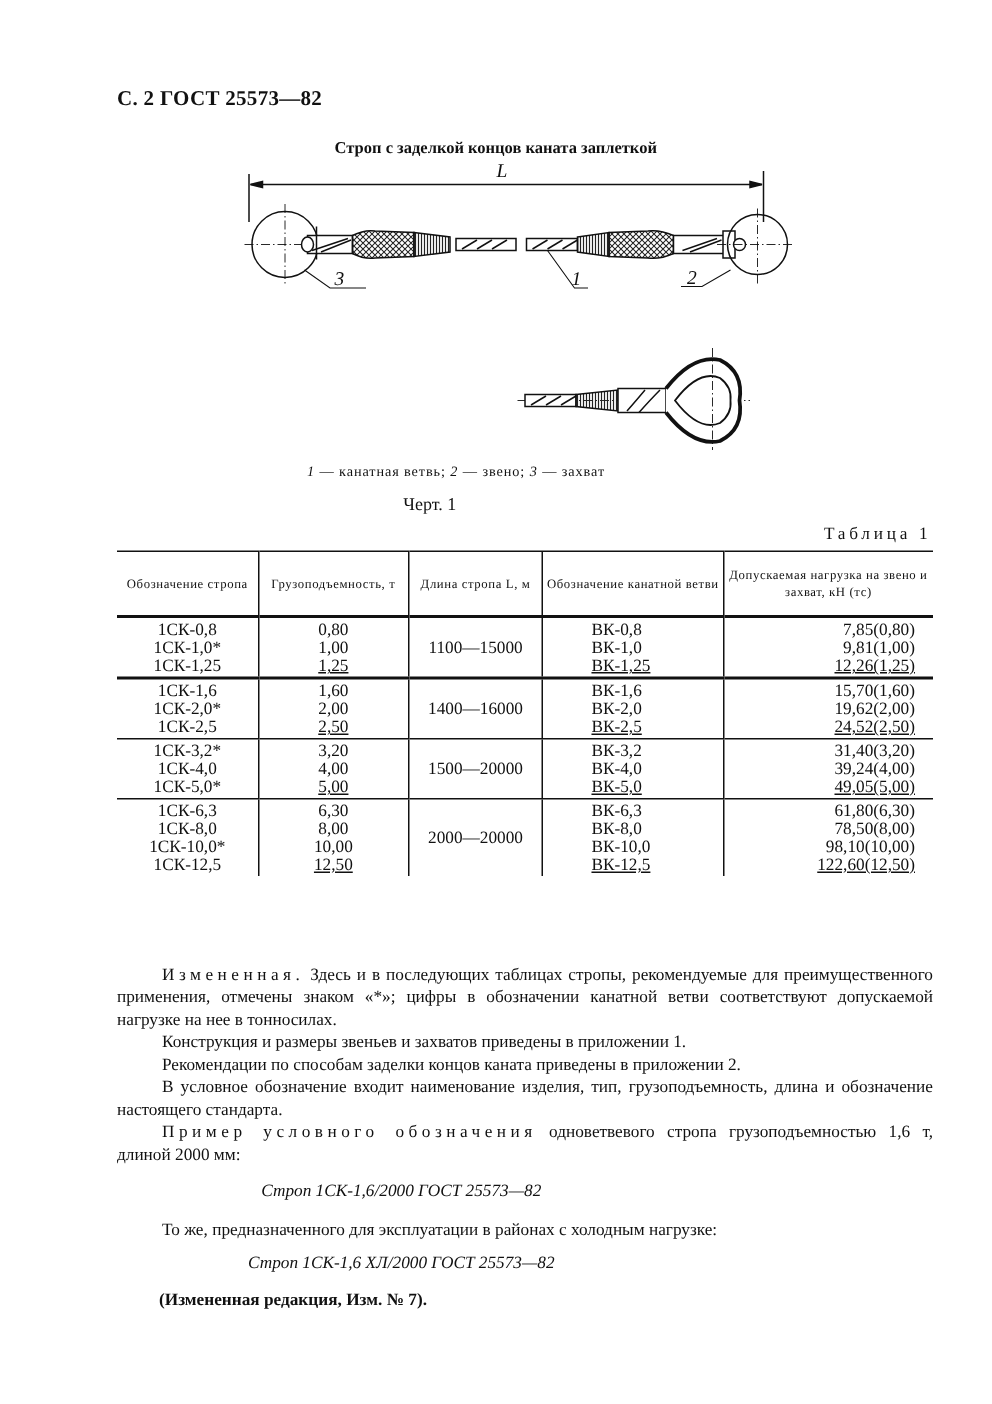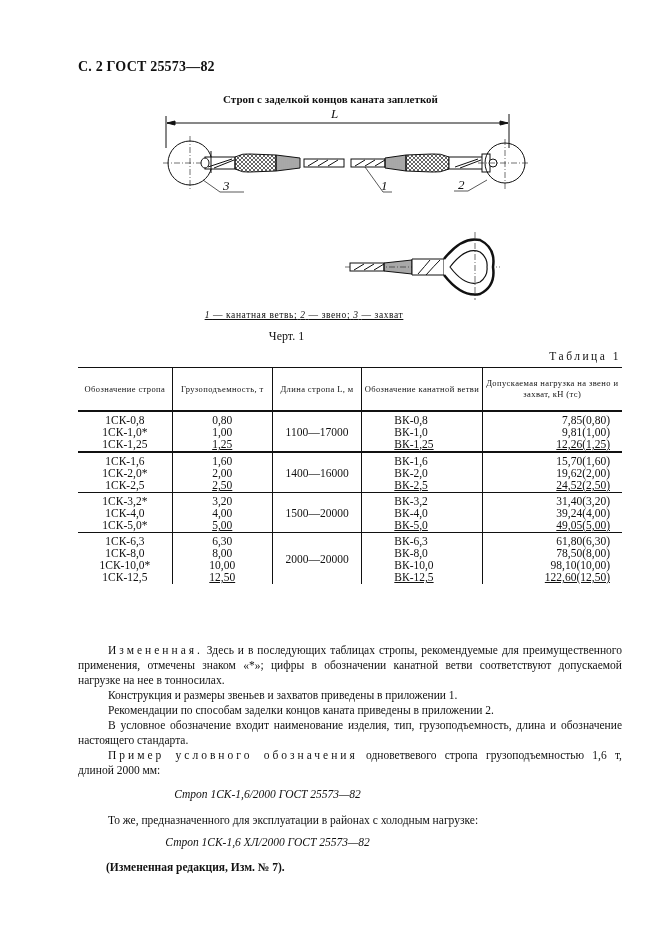--- a/index.html
+++ b/index.html
@@ -2,21 +2,21 @@
 <html><head>
 <meta charset="utf-8">
 <style>
   html, body { margin: 0; padding: 0; background: #ffffff; }
   body { width: 661px; height: 936px; position: relative; overflow: hidden;
          font-family: "Liberation Serif", "DejaVu Serif", serif; color: #111; }
   .abs { position: absolute; }
   .page-header { left: 78px; top: 59px; font-weight: bold; font-size: 14px; letter-spacing: 0.2px; }
   .fig-title { left: 0; width: 661px; top: 93px; text-align: center; font-weight: bold; font-size: 11px; }
   .figure { left: 0; top: 0; }
-  .legend { left: 0; width: 608px; top: 310px; text-align: center; font-size: 9.5px; letter-spacing: 0.6px; text-decoration: underline; }
+  .legend { left: 0; width: 608px; top: 310px; text-align: center; font-size: 9.5px; letter-spacing: 0.6px; }
   .legend i { font-style: italic; }
   .chert { left: 0; width: 573px; top: 329px; text-align: center; font-size: 12px; }
   .table-label { right: 40px; top: 350px; font-size: 11.5px; letter-spacing: 2.5px; }
   table.main { position: absolute; left: 78px; top: 367px; width: 544px; border-collapse: collapse; font-size: 11.5px; }
   table.main th { font-weight: normal; font-size: 8.5px; letter-spacing: 0.4px; height: 42px; padding: 0 2px;
                   border-top: 1.5px solid #111; border-bottom: 2px solid #111; vertical-align: middle; line-height: 11px; }
   table.main th + th, table.main td + td { border-left: 1px solid #111; }
   table.main th:nth-child(5), table.main td:nth-child(5) { border-left: 1.8px solid #111; }
   table.main td { vertical-align: middle; padding: 1px 0; line-height: 12px; }
   table.main tr.grp-start td { padding-top: 2px; }
@@ -147,21 +147,21 @@
         <td class="c1">
           <span class="cell-line">1СК-0,8</span>
           <span class="cell-line">1СК-1,0*</span>
           <span class="cell-line">1СК-1,25</span>
         </td>
         <td class="c2">
           <span class="cell-line">0,80</span>
           <span class="cell-line">1,00</span>
           <span class="cell-line u">1,25</span>
         </td>
-        <td class="c3">1100—17000</td>
+        <td class="c3">1100—15000</td>
         <td class="c4">
           <span class="cell-line">ВК-0,8</span>
           <span class="cell-line">ВК-1,0</span>
           <span class="cell-line u">ВК-1,25</span>
         </td>
         <td class="c5">
           <span class="cell-line">7,85(0,80)</span>
           <span class="cell-line">9,81(1,00)</span>
           <span class="cell-line u">12,26(1,25)</span>
         </td>

